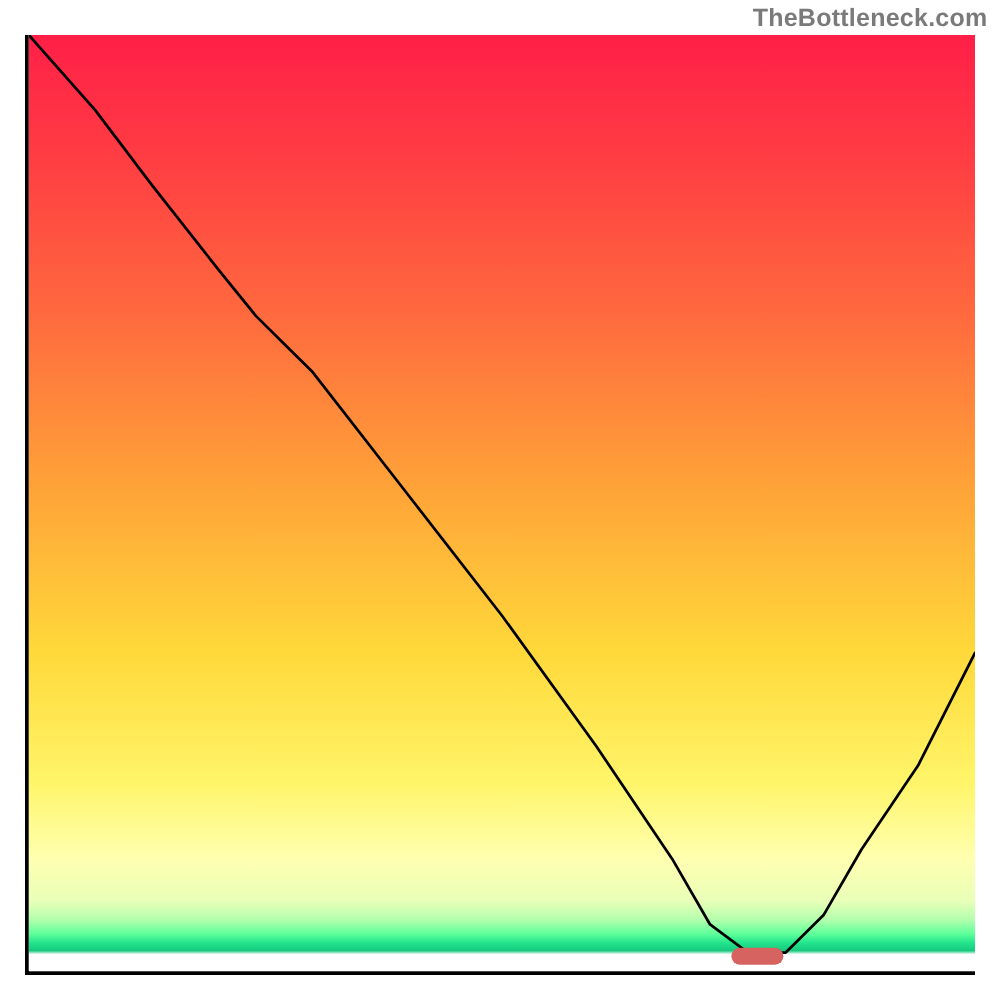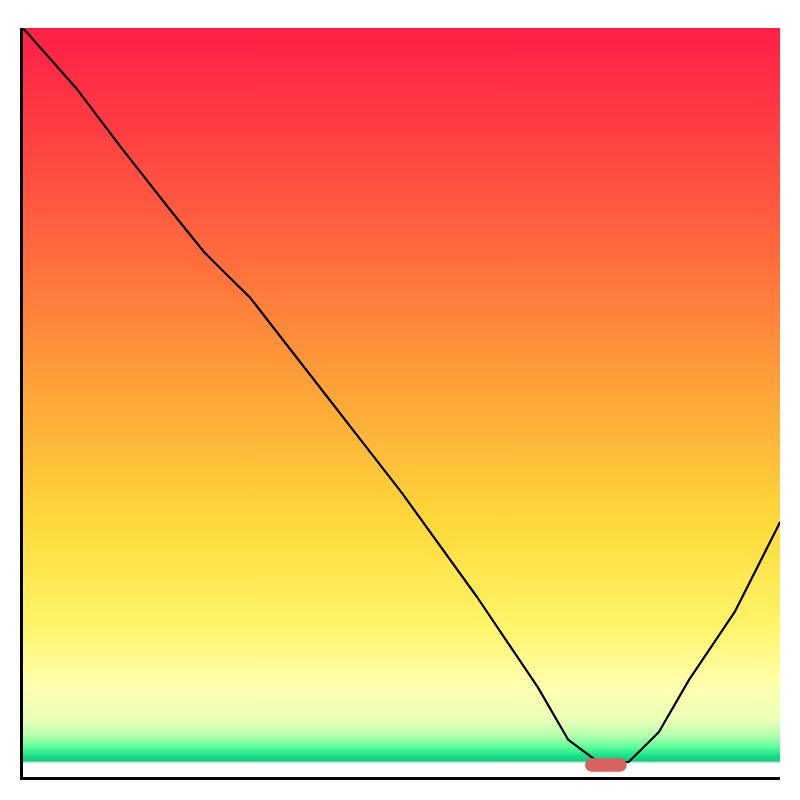--- a/index.html
+++ b/index.html
@@ -70,20 +70,21 @@
   .marker {
     fill: #d6635f;
     stroke: none;
   }
 </style>
 </head>
 <body>
 
 <div class="page">
 
+  <div class="attribution">TheBottleneck.com</div>
 
   <div class="plot-area">
     <div class="gradient"></div>
 
     <svg class="curve-svg" viewBox="0 0 100 100" preserveAspectRatio="none">
       <path id="curve-path" fill="none" stroke="#000000" stroke-width="2.2" stroke-linejoin="round" stroke-linecap="round" vector-effect="non-scaling-stroke" d="M0.00 0.00 L7.00 8.00 L13.00 16.00 L20.00 25.00 L24.00 30.00 L27.00 33.00 L30.00 36.00 L40.00 49.00 L50.00 62.00 L60.00 76.00 L68.00 88.00 L72.00 95.00 L76.00 98.00 L80.00 98.00 L84.00 94.00 L88.00 87.00 L94.00 78.00 L100.00 66.00"></path>
       <rect id="marker-rect" class="marker" rx="0.9" ry="0.9" x="74.25" y="97.50" width="5.50" height="1.80" fill="#d6635f"></rect>
     </svg>
   </div>
 

